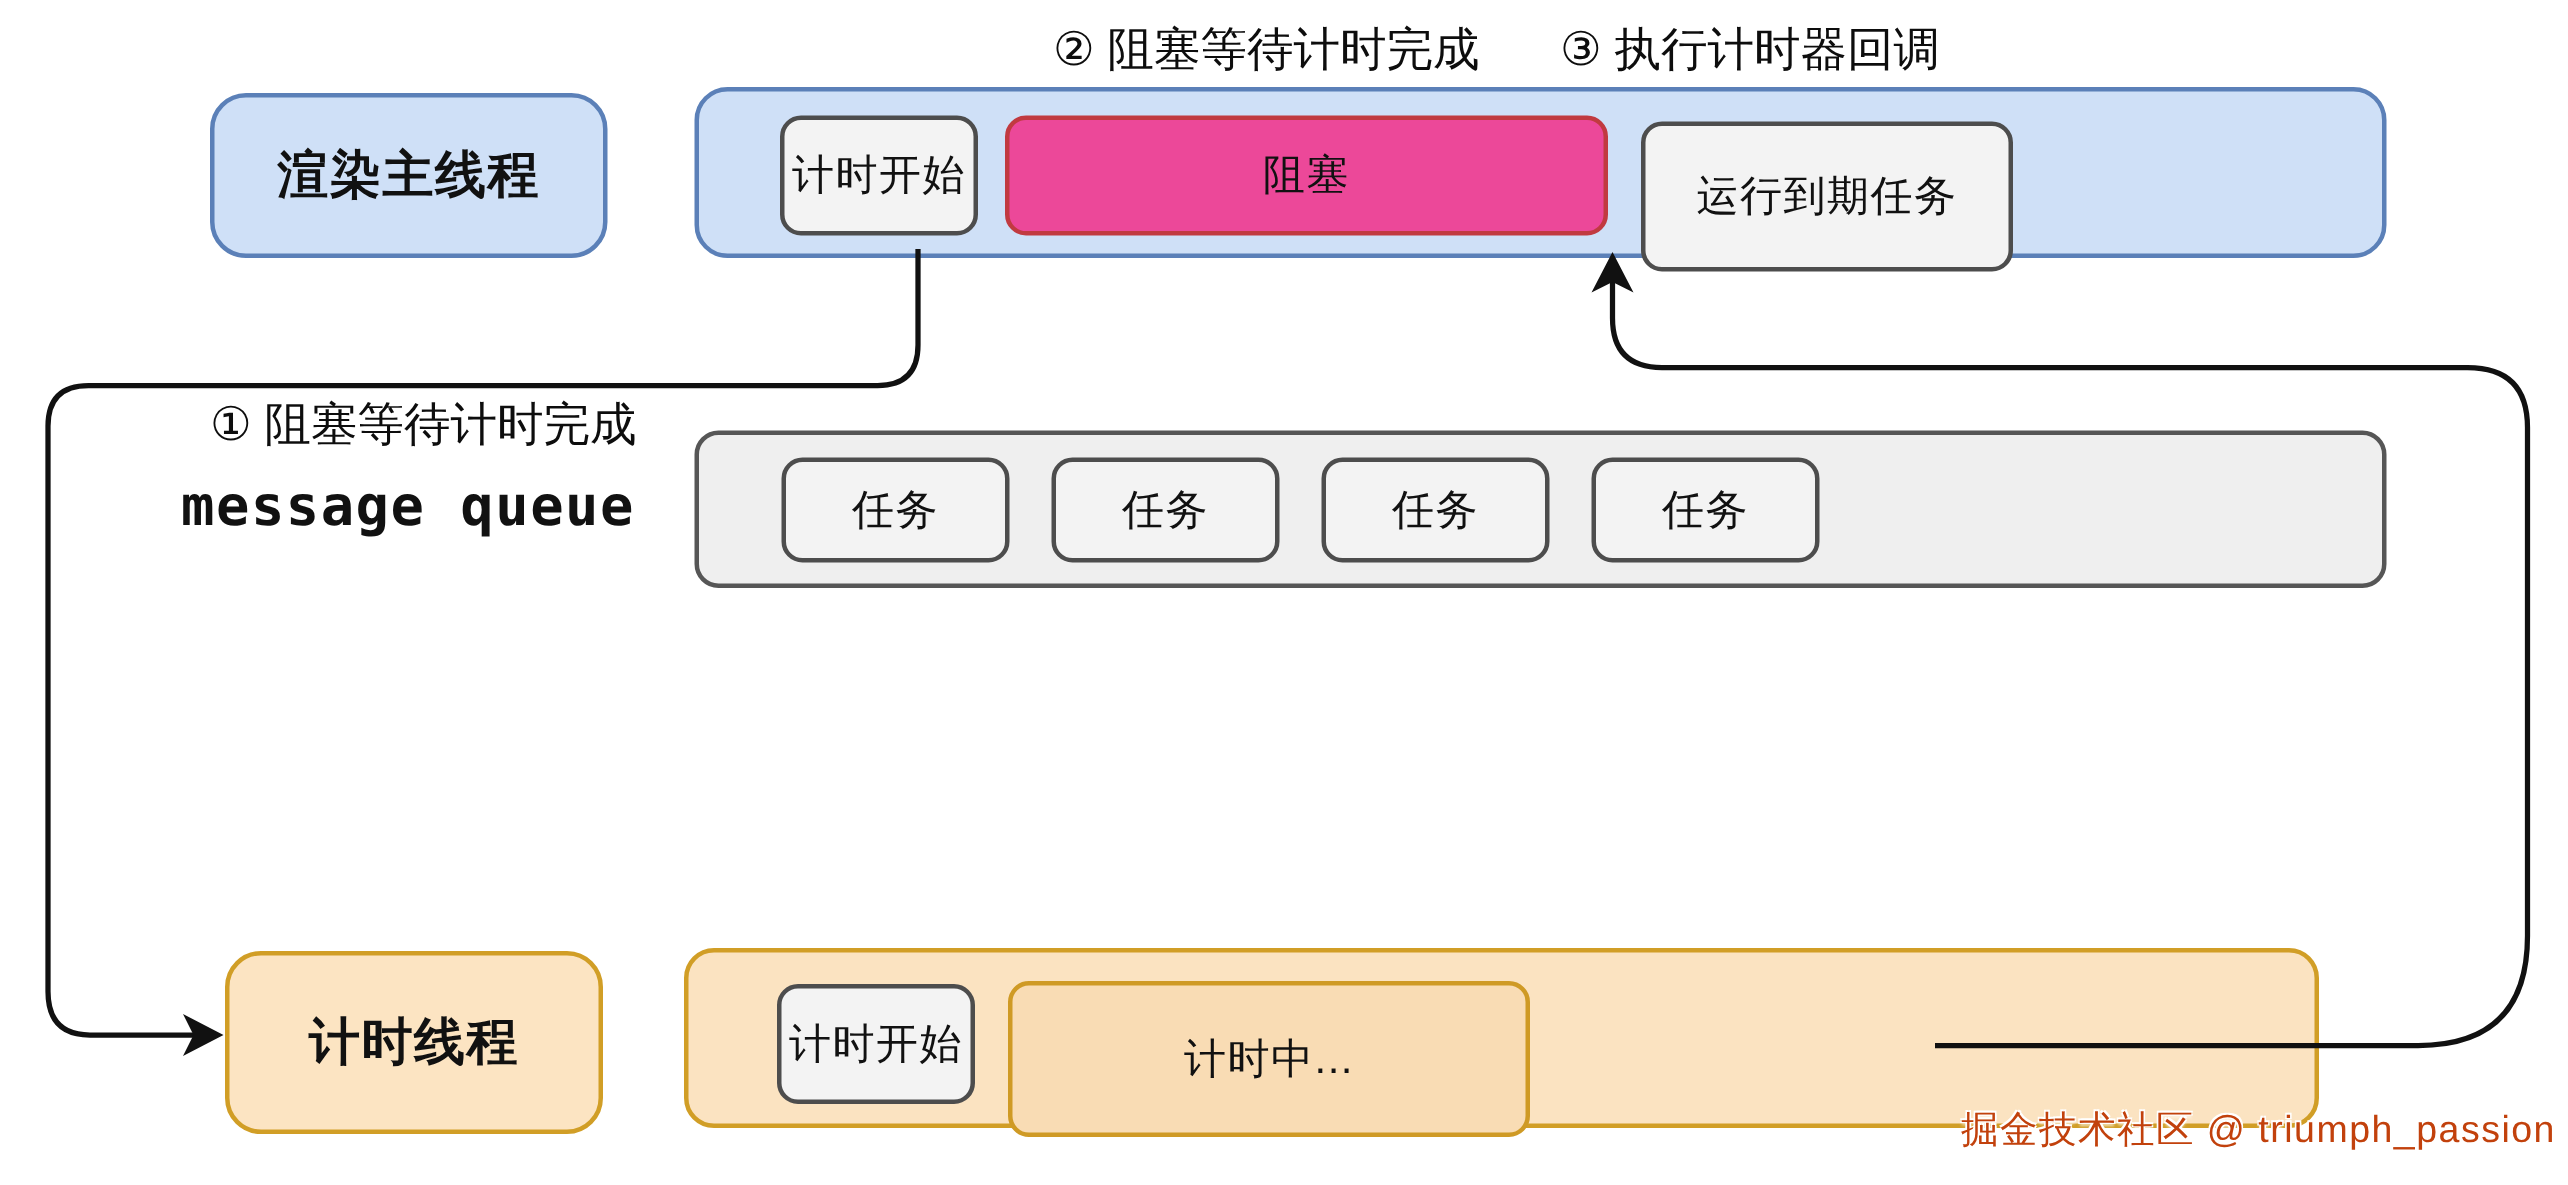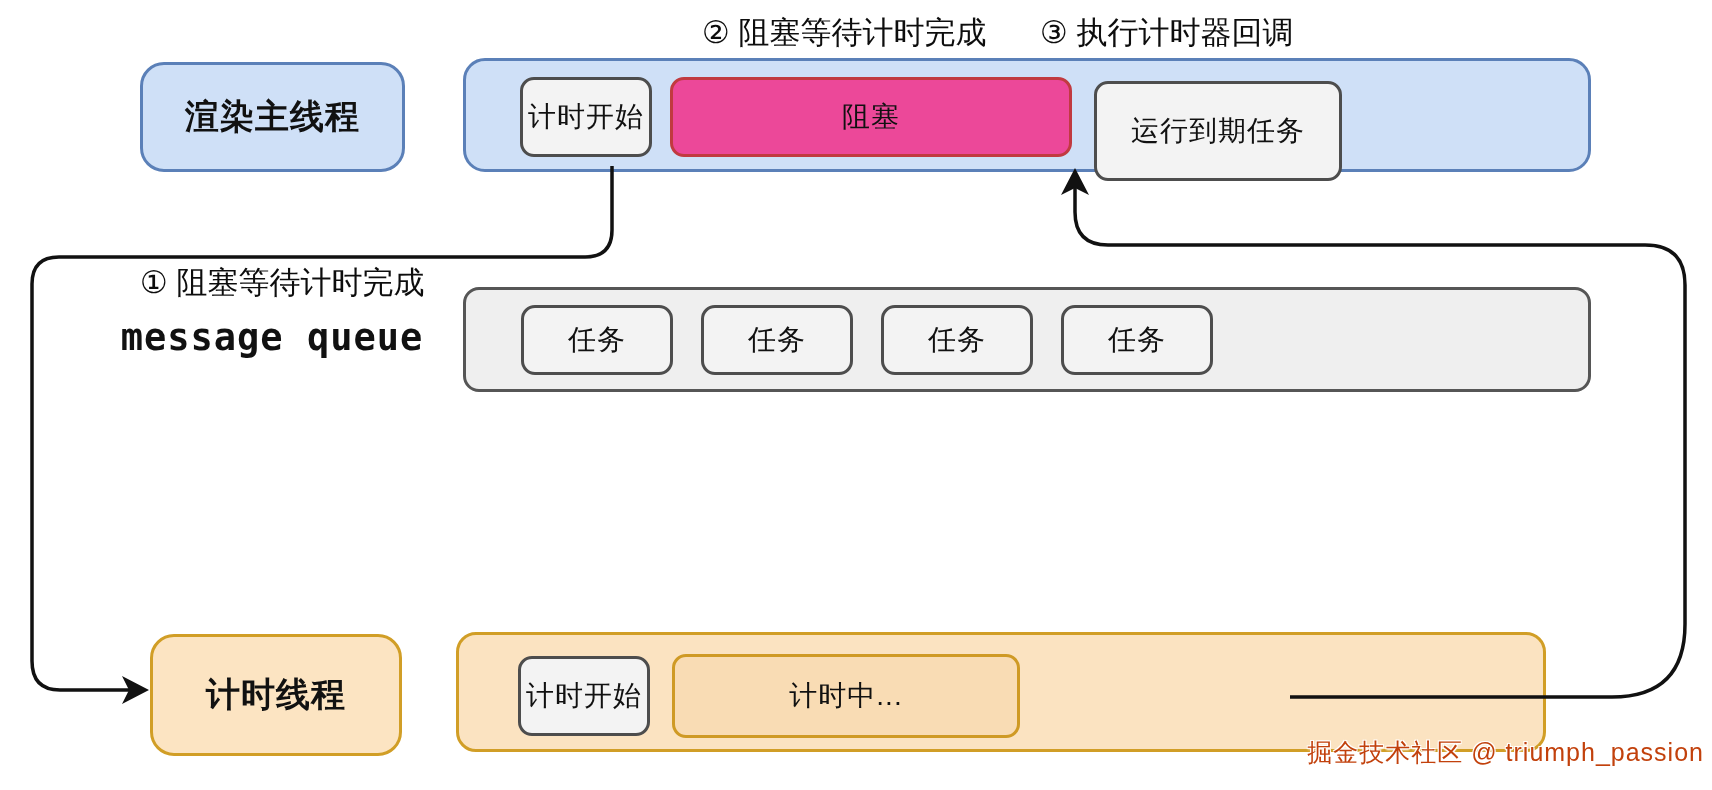--- a/index.html
+++ b/index.html
@@ -80,21 +80,21 @@
   <div class="abs track-gray" style="left:463px;top:287px;width:1128px;height:105px;"></div>
   <div class="chip chip-gray" style="left:521px;top:305px;width:152px;height:70px;">任务</div>
   <div class="chip chip-gray" style="left:701px;top:305px;width:152px;height:70px;">任务</div>
   <div class="chip chip-gray" style="left:881px;top:305px;width:152px;height:70px;">任务</div>
   <div class="chip chip-gray" style="left:1061px;top:305px;width:152px;height:70px;">任务</div>
 
   <div class="chip lane-label-orange" style="left:150px;top:634px;width:252px;height:122px;">计时线程</div>
 
   <div class="abs track-orange" style="left:456px;top:632px;width:1090px;height:120px;"></div>
   <div class="chip chip-gray" style="left:518px;top:656px;width:132px;height:80px;">计时开始</div>
-  <div class="chip chip-orange" style="left:672px;top:654px;width:348px;height:84px;">计时中...</div>
+  <div class="chip chip-orange" style="left:672px;top:654px;width:348px;height:104px;">计时中...</div>
 
   <svg class="wires" viewBox="0 0 1712 790">
 
     <path d="M 612 166 L 612 230 Q 612 257 585 257 L 59 257 Q 32 257 32 284 L 32 661 Q 32 690 60 690 L 132 690" fill="none" stroke="#111" stroke-width="3.5"></path>
     <path d="M 149 690 L 122 676 L 129 690 L 122 704 Z" fill="#111"></path>
 
     <path d="M 1290 697 L 1612 697 Q 1685 697 1685 624 L 1685 285 Q 1685 245 1645 245 L 1108 245 Q 1075 245 1075 212 L 1075 186" fill="none" stroke="#111" stroke-width="3.5"></path>
     <path d="M 1075 168 L 1061 195 L 1075 188 L 1089 195 Z" fill="#111"></path>
   </svg>
 

